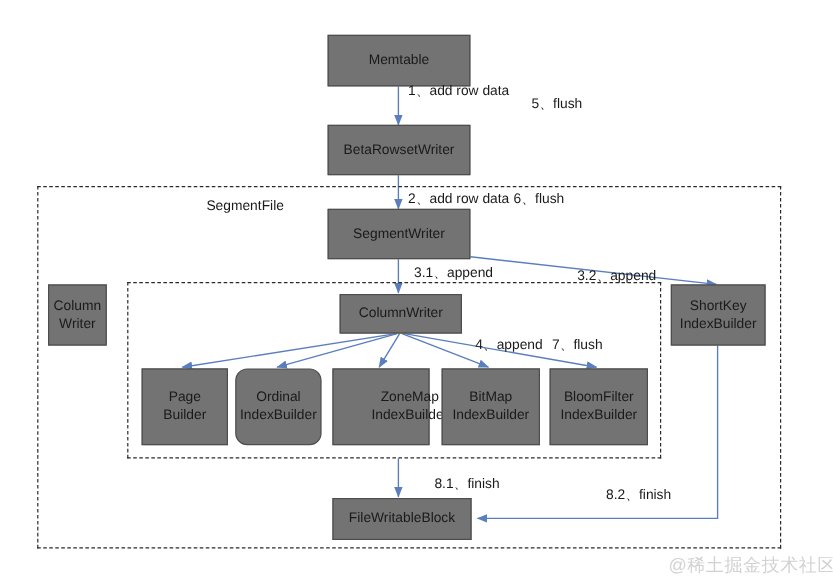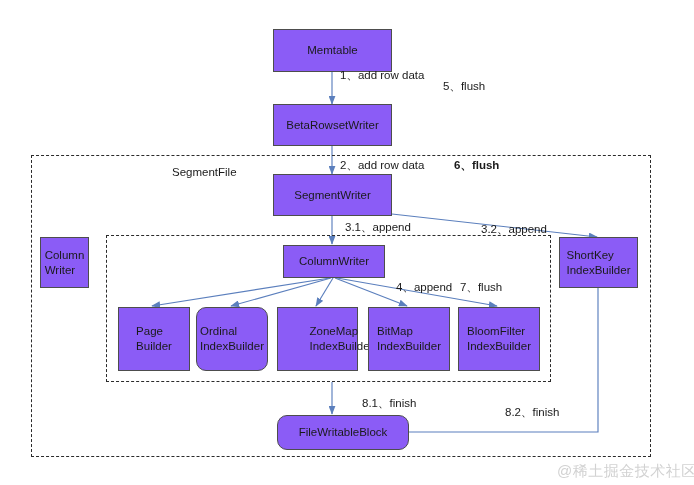--- a/index.html
+++ b/index.html
@@ -23,24 +23,25 @@
     left: 0;
     top: 0;
     width: 694px;
     height: 485px;
     pointer-events: none;
   }
   .node {
     position: absolute;
     box-sizing: border-box;
     border: 1.2px solid #4d4d4d;
-    background: #8b5cf6;
+    background: #737373;
     display: flex;
     align-items: center;
     justify-content: center;
+    text-align: center;
     font-size: 11.5px;
     line-height: 15px;
     color: #1a1a1a;
     white-space: pre-line;
     z-index: 3;
   }
   .group-box {
     position: absolute;
     box-sizing: border-box;
     border: 1.4px dashed #2b2b2b;
@@ -131,27 +132,27 @@
 
   <div class="node" style="left:277px; top:307px; width:81px; height:64px;padding-left:48px;">ZoneMap
 IndexBuilder</div>
 
   <div class="node" style="left:368px; top:307px; width:82px; height:64px;">BitMap
 IndexBuilder</div>
 
   <div class="node" style="left:458px; top:307px; width:82px; height:64px;">BloomFilter
 IndexBuilder</div>
 
-  <div class="node" style="left:277px; top:415px; width:132px; height:35px;border-radius:10px;">FileWritableBlock</div>
+  <div class="node" style="left:277px; top:415px; width:116px; height:35px;">FileWritableBlock</div>
 
   <div class="edge-label" style="left:340px; top:68px;">1、add row data</div>
   <div class="edge-label" style="left:443px; top:79px;">5、flush</div>
 
   <div class="edge-label" style="left:340px; top:158px;">2、add row data</div>
-  <div class="edge-label" style="left:454px; top:158px;font-weight:bold;">6、flush</div>
+  <div class="edge-label" style="left:428px; top:158px;">6、flush</div>
 
   <div class="edge-label" style="left:345px; top:220px;">3.1、append</div>
   <div class="edge-label" style="left:481px; top:222px;">3.2、append</div>
 
   <div class="edge-label" style="left:396px; top:280px;">4、append</div>
   <div class="edge-label" style="left:460px; top:280px;">7、flush</div>
 
   <div class="edge-label" style="left:362px; top:396px;">8.1、finish</div>
   <div class="edge-label" style="left:505px; top:405px;">8.2、finish</div>
 

